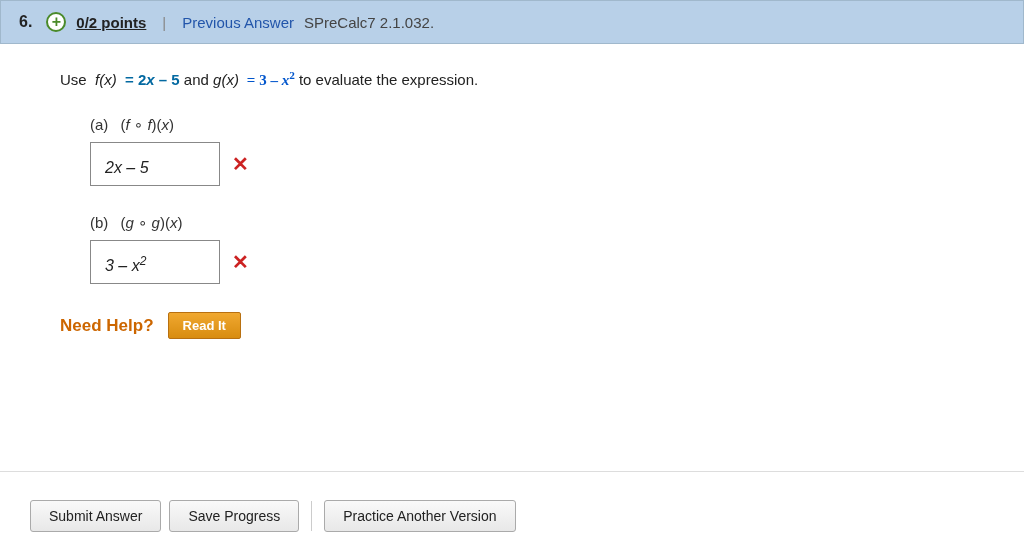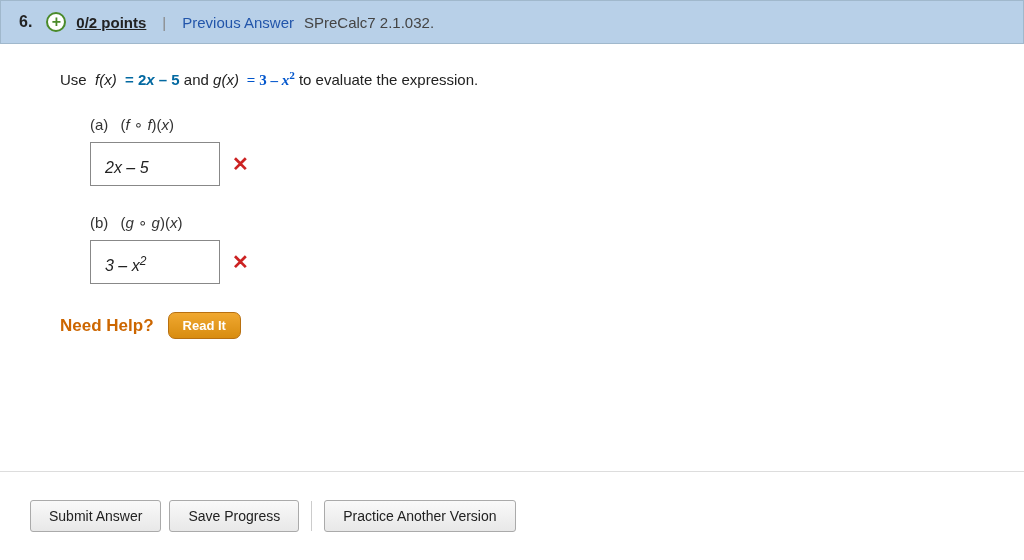--- a/index.html
+++ b/index.html
@@ -143,21 +143,21 @@
       font-size: 17px;
     }
     .read-it-btn {
       background: linear-gradient(to bottom, #f0a830, #d88c10);
       border: 1px solid #b87010;
       color: #fff;
       font-weight: bold;
       font-size: 13px;
       padding: 5px 14px;
       cursor: pointer;
-      border-radius: 7px;
+      border-radius: 2px;
     }
     
     .footer-buttons {
       border-top: 1px solid #ddd;
       padding: 28px 30px;
       display: flex;
       align-items: center;
       gap: 8px;
       background: #fff;
     }

